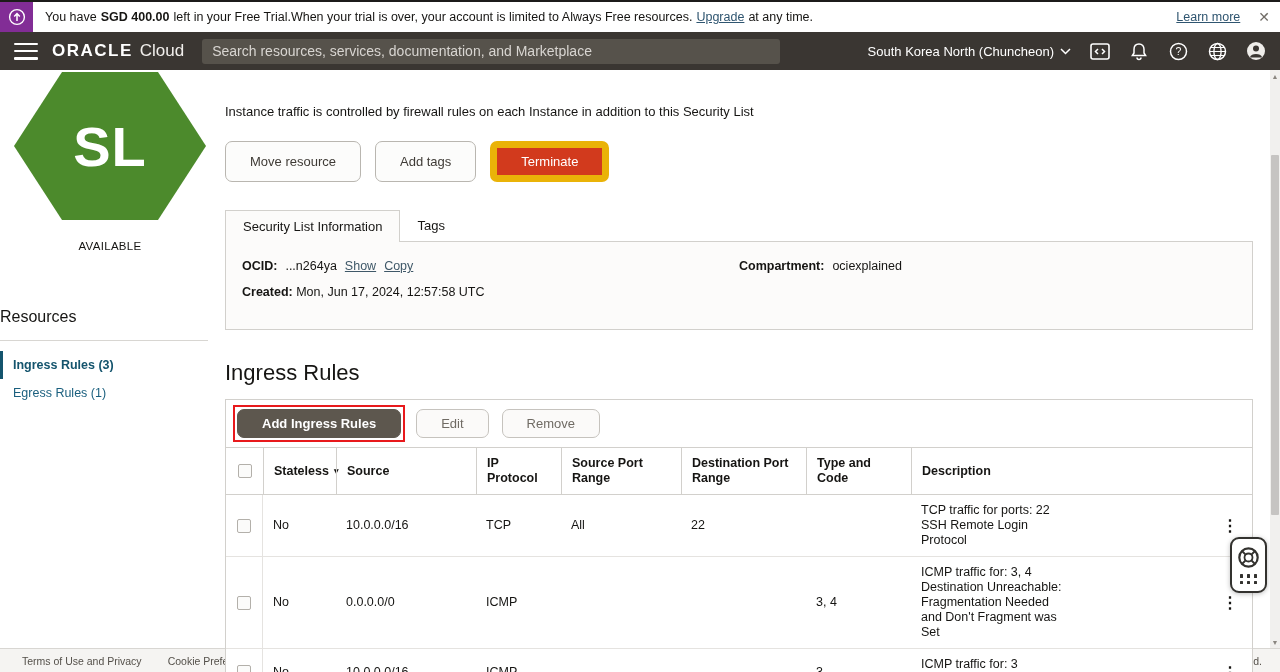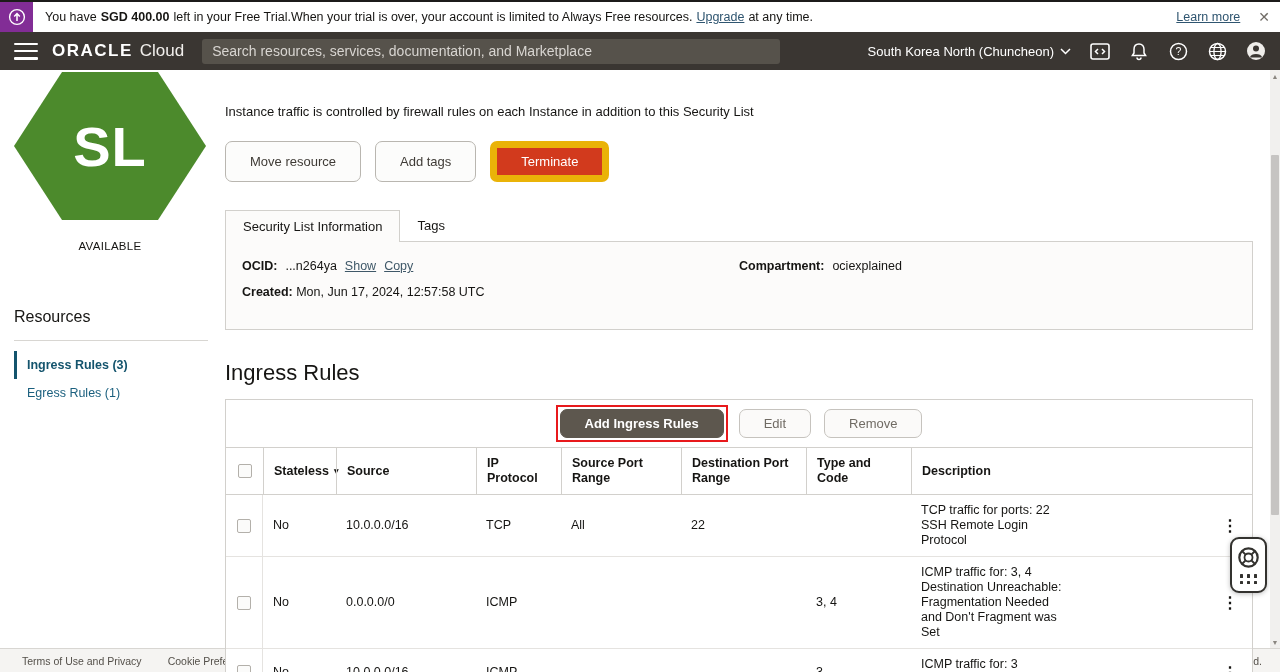--- a/index.html
+++ b/index.html
@@ -39,21 +39,21 @@
   .right-col { flex:1; padding:0 27px 0 3px; }
 
   
   .hexagon { width:192px; height:148px; margin:2px 0 0 14px; background:#4c8a2c;
      clip-path:polygon(25% 0, 75% 0, 100% 50%, 75% 100%, 25% 100%, 0 50%);
      display:flex; align-items:center; justify-content:center; }
   .hexagon-text { color:#fff; font-size:56px; font-weight:700; letter-spacing:1px; }
   .status-text { width:220px; text-align:center; font-size:11.5px; margin-top:20px; letter-spacing:0.3px; }
 
   
-  .resources { padding-left:14px; margin-top:56px; }
+  .resources { margin-top:56px; }
   .resources-title { font-size:16px; color:#161513; }
   .resources-divider { border:none; border-top:1px solid #d8d6d2; margin:14px 14px 10px 0; }
   .res-item { font-size:12.5px; padding:7px 0; cursor:pointer; }
   .res-item.active { border-left:3px solid #14546d; padding-left:10px; color:#14546d; font-weight:700; }
   .res-item.normal { padding-left:13px; color:#1a5f7e; }
 
   
   .summary-desc { font-size:13px; margin-top:34px; }
   .action-row { margin-top:22px; display:flex; gap:14px; }
   .btn { font-size:13px; padding:6px 24px; border-radius:7px; cursor:pointer; font-family:"Liberation Sans", sans-serif; }
@@ -68,21 +68,21 @@
   .info-grid { display:grid; grid-template-columns:1fr 1fr; }
   .info-line { font-size:12.5px; display:flex; align-items:center; gap:8px; }
   .info-line b { font-weight:700; }
   .info-link { color:#3f5868; text-decoration:underline; cursor:pointer; }
   .created-line { margin-top:12px; font-size:12.5px; }
   .created-line b { font-weight:700; }
 
   
   .section-title { font-size:22px; font-weight:400; margin-top:30px; }
   .table-card { margin-top:13px; border:1px solid #d2d0cc; background:#fff; }
-  .toolbar { padding:5px 7px; display:flex; align-items:center;justify-content:center; }
+  .toolbar { padding:5px 7px; display:flex; align-items:center; }
   .red-annotation { border:2px solid #e8191c; padding:2px; display:inline-block; }
   .btn-dark { background:#5d574e; border:1px solid #5d574e; color:#fff; font-weight:700; }
   .btn-disabled { background:#fbfaf9; border:1px solid #c6c3be; color:#706b64; margin-left:13px; }
   .btn-disabled.first { margin-left:11px; }
 
   
   .tbl-header { display:flex; border-top:1px solid #d2d0cc; border-bottom:1px solid #d2d0cc; }
   .th { font-size:12.5px; font-weight:700; padding:8px 10px; display:flex; align-items:center; border-left:1px solid #d2d0cc; line-height:15px; }
   .th:first-child { border-left:none; }
   .tbl-row { display:flex; align-items:center; border-bottom:1px solid #e5e3e0; min-height:45px; }

